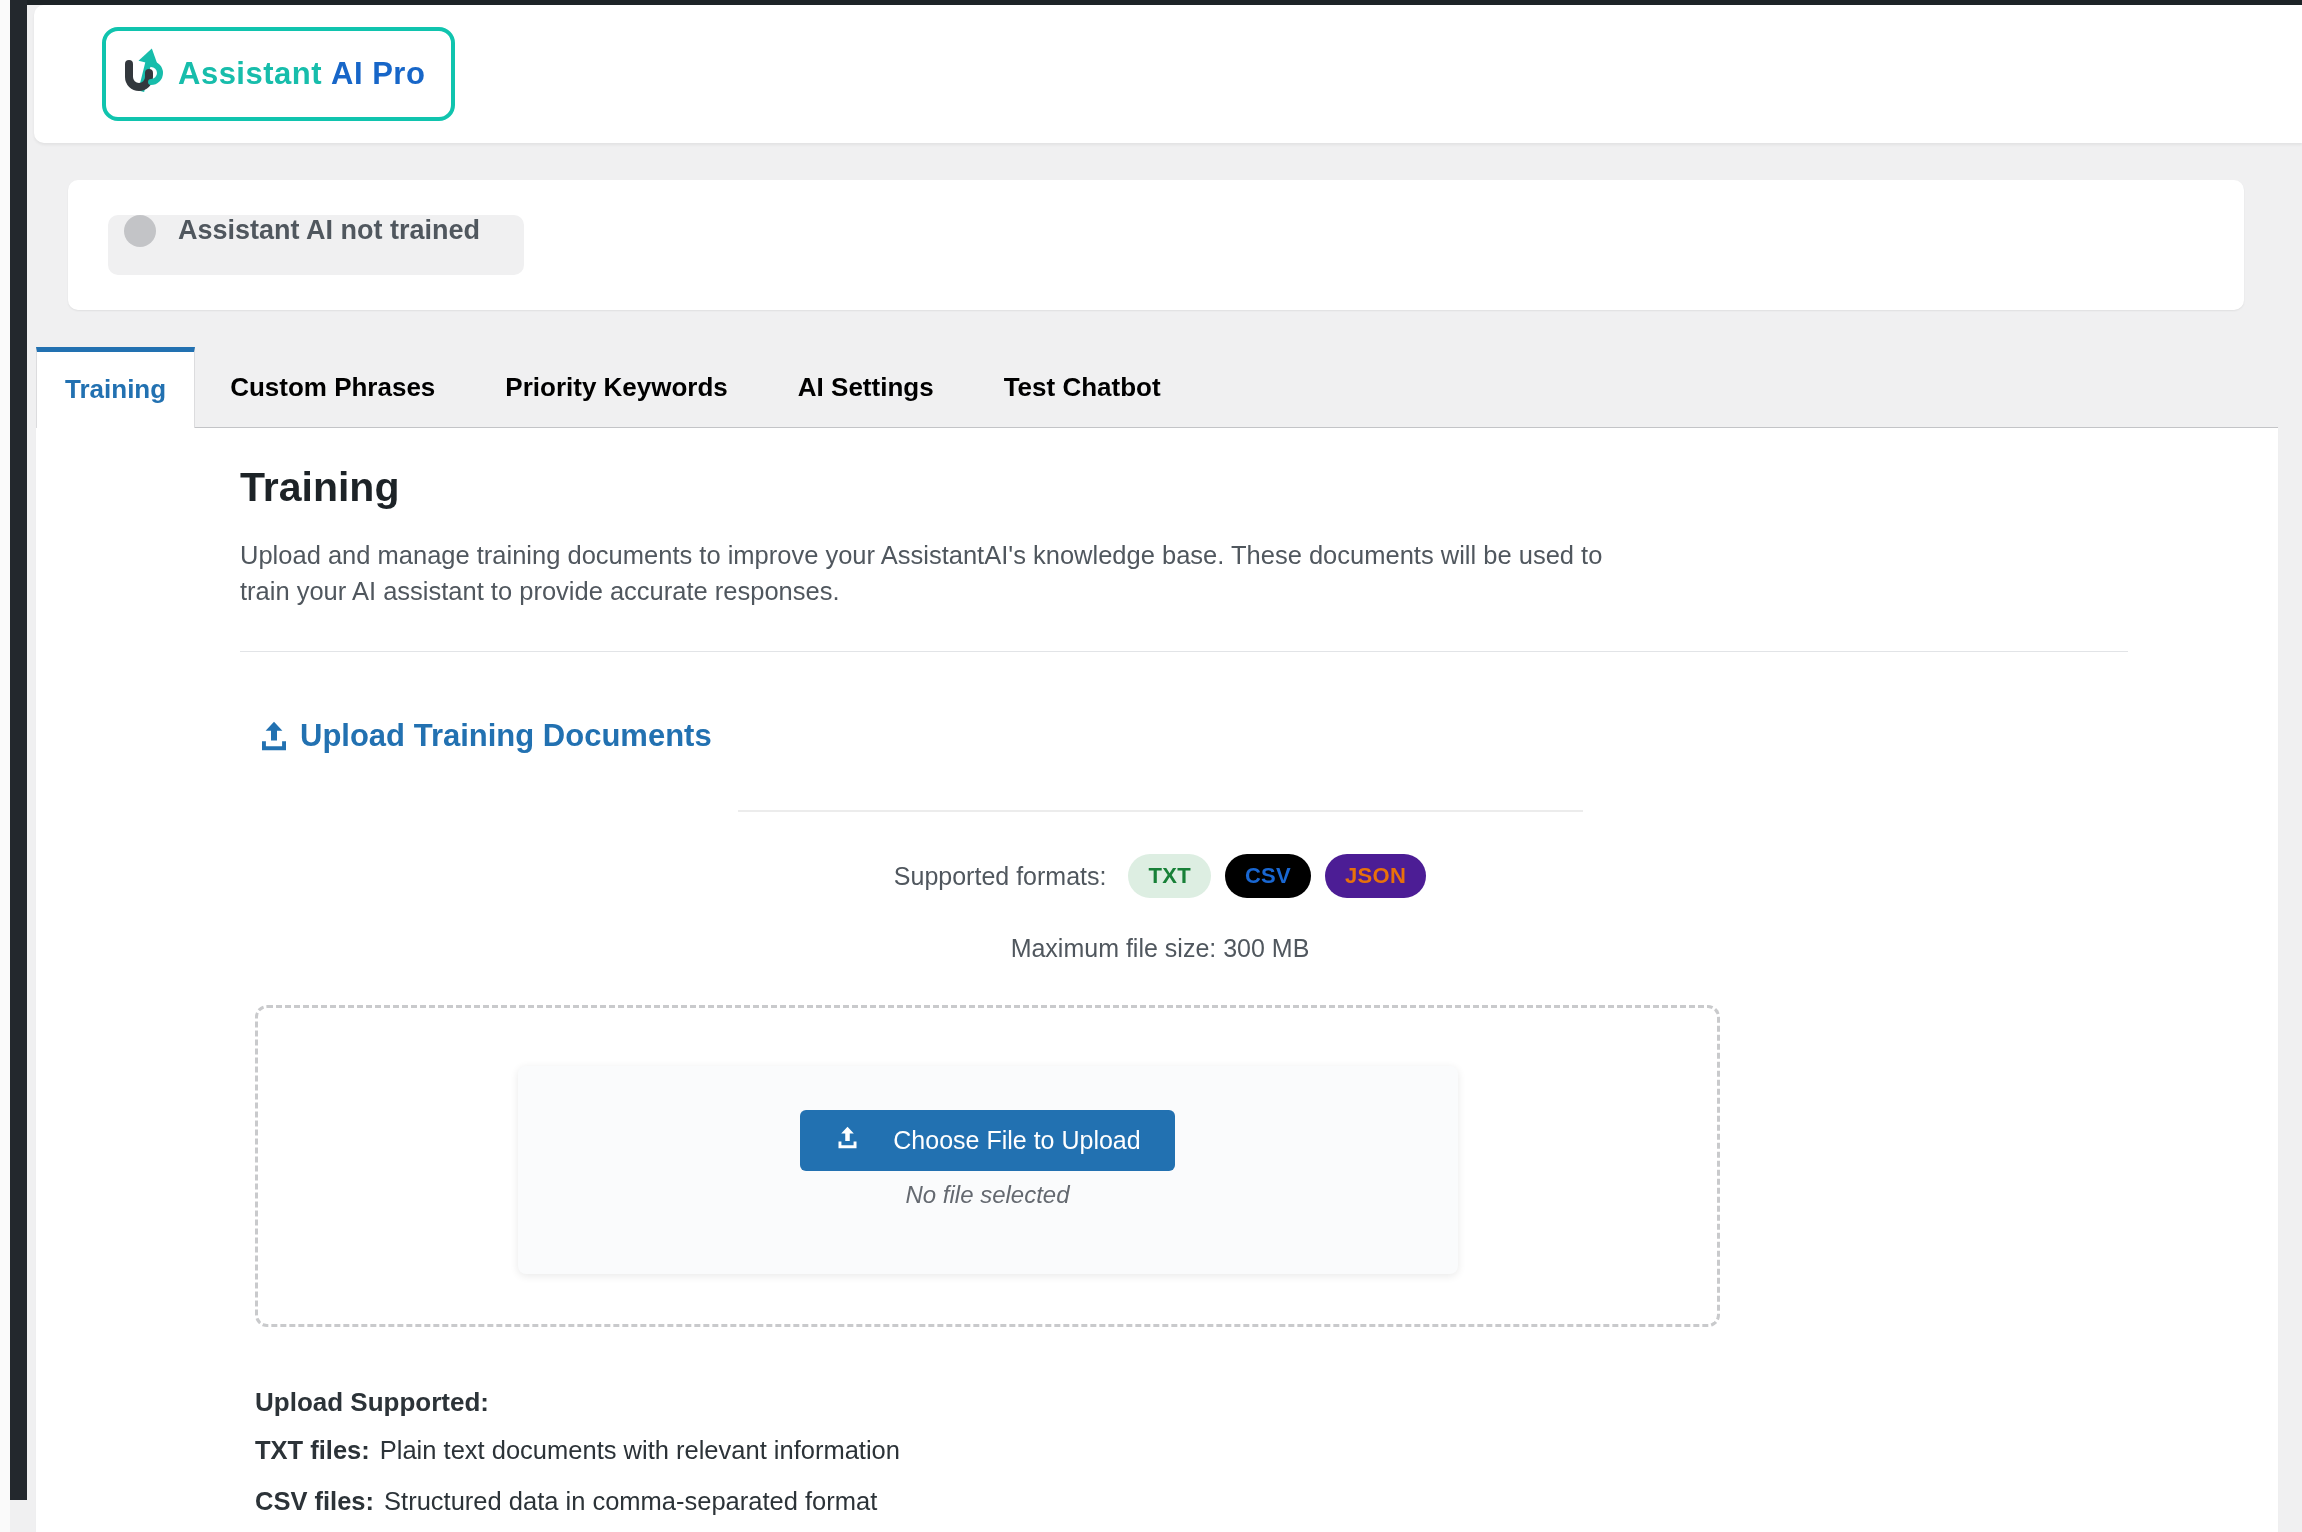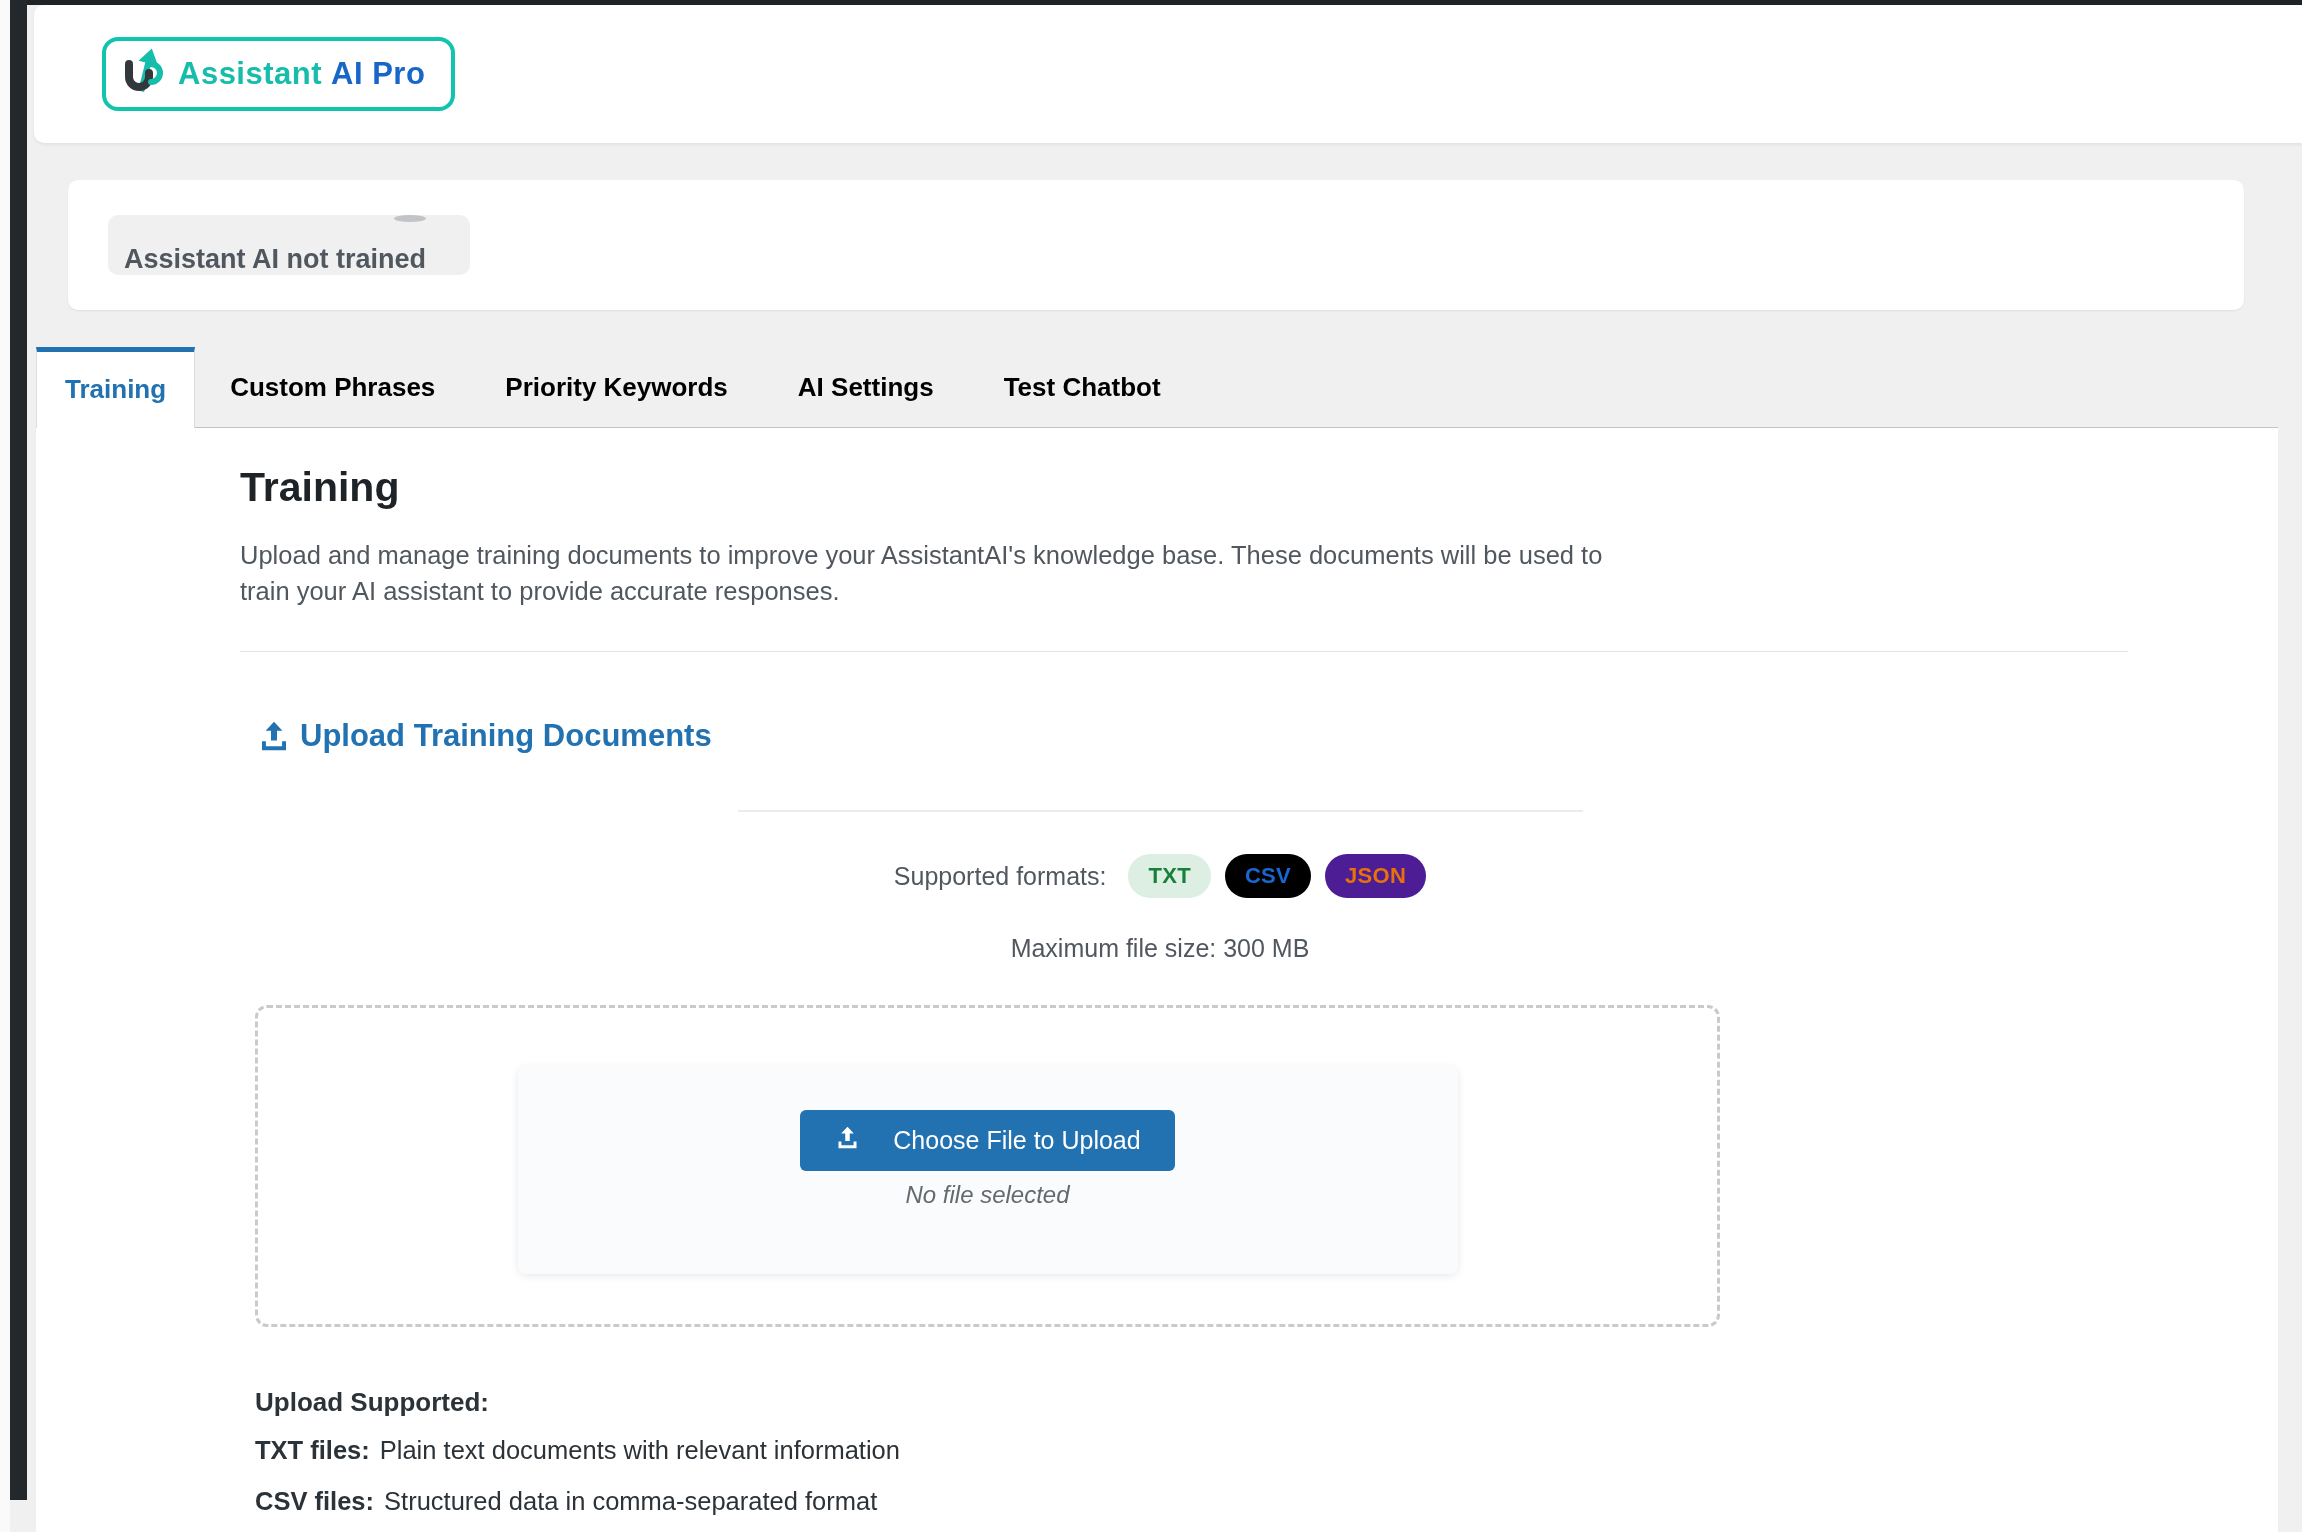--- a/index.html
+++ b/index.html
@@ -19,36 +19,36 @@
   
   .header {
     position:absolute; left:34px; top:5px; width:2268px; height:138px;
     background:#ffffff; border-radius:10px 0 0 10px;
     box-shadow:0 2px 3px rgba(0,0,0,.06);
     display:flex; align-items:center; padding-left:68px;
   }
   .logo-box {
     display:inline-flex; align-items:center; gap:12px;
     border:4px solid #10c4ae; border-radius:16px;
-    padding:8px 26px 8px 14px; height:74px; background:#fff;
+    padding:8px 26px 8px 14px; height:94px; background:#fff;
   }
   .logo-text { font-size:31px; font-weight:800; letter-spacing:.5px; white-space:nowrap; }
   .logo-text .t1 { color:#17bdab; }
   .logo-text .t2 { color:#1766c8; margin-left:9px; }
 
   
   .status-card {
     position:absolute; left:68px; top:180px; width:2176px; height:130px;
     background:#ffffff; border-radius:10px;
     box-shadow:0 1px 2px rgba(0,0,0,.07);
   }
   .status-pill {
     position:absolute; left:40px; top:35px; height:60px;
-    display:flex; align-items:flex-end; gap:22px;
-    background:#f0f0f1; border-radius:10px; padding:0 44px 0 16px;flex-direction:column;
+    display:flex; align-items:flex-start; gap:22px;
+    background:#f0f0f1; border-radius:10px; padding:0 44px 0 16px;
   }
   .status-dot { width:32px; height:32px; border-radius:50%; background:#c3c4c7; }
   .status-text { font-size:27px; font-weight:600; color:#50575e; white-space:nowrap; }
 
   
   .tabs {
     position:absolute; left:36px; top:347px; width:2242px; height:81px;
     display:flex; align-items:stretch;
     border-bottom:1px solid #c3c4c7;
   }

